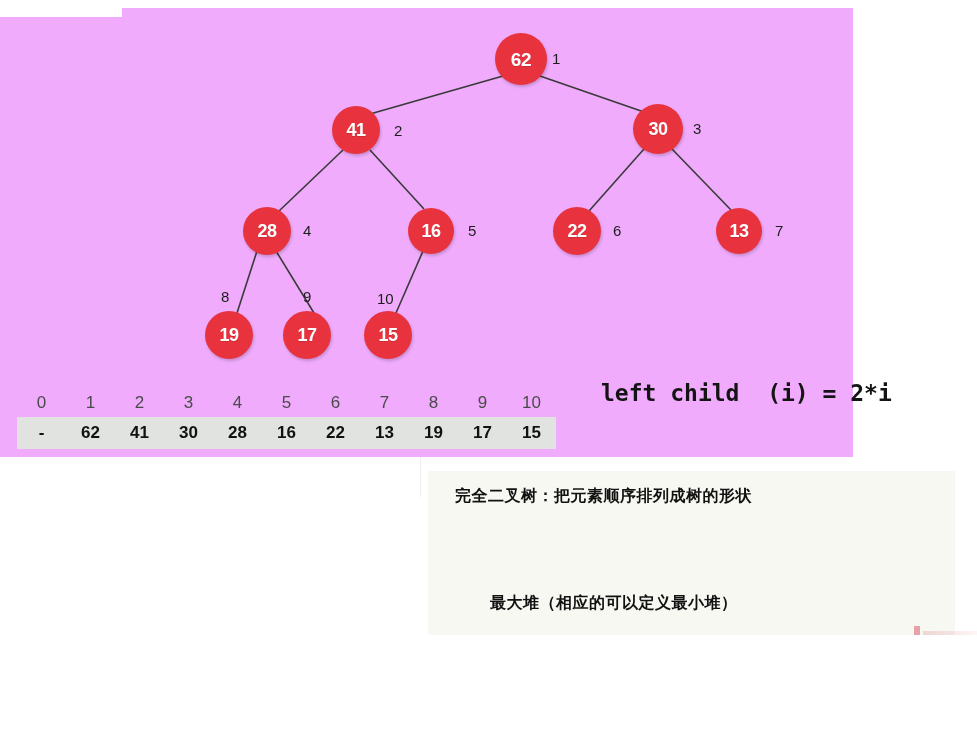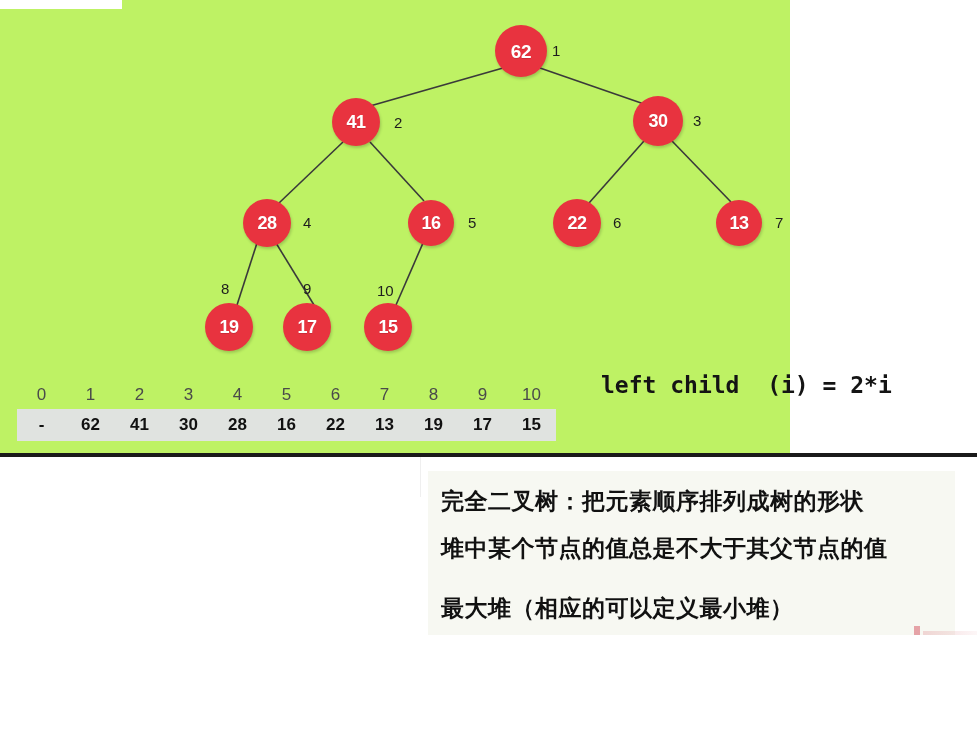--- a/index.html
+++ b/index.html
@@ -11,24 +11,24 @@
     width: 977px;
     height: 748px;
     position: relative;
     overflow: hidden;
     font-family: "Liberation Sans", sans-serif;
   }
 
   
   #slide-region {
     position: absolute;
-    left: 0; top: 0;
-    width: 790px;
+    left: 0; top: 8px;
+    width: 853px;
     height: 455px;
-    background: #bef264;
+    background: #f0abfc;
   }
   #top-white-notch {
     position: absolute;
     left: 0; top: 0;
     width: 122px;
     height: 9px;
     background: #ffffff;
   }
   #slide-bottom-rule {
     position: absolute;
@@ -137,31 +137,31 @@
   #note-box {
     position: absolute;
     left: 428px;
     top: 14px;
     width: 527px;
     height: 164px;
     background: #f7f8f2;
   }
   .note-line {
     position: absolute;
-    left: 13px;
+    left: 27px;
     color: #111111;
     font-family: "DejaVu Sans", sans-serif;
     font-weight: bold;
-    font-size: 23px;
+    font-size: 16px;
     white-space: nowrap;
     letter-spacing: 0.5px;
   }
   #note-line-1 { top: 15px; }
   #note-line-2 { top: 62px; }
-  #note-line-3 { top: 122px; }
+  #note-line-3 { top: 122px; margin-left: 35px; }
   #note-red-mark {
     position: absolute;
     left: 486px;
     top: 155px;
     width: 6px;
     height: 9px;
     background: #e2949a;
     opacity: 0.85;
   }
   #note-faint-smudge {
@@ -276,18 +276,17 @@
     <div class="formula-line" id="formula-right">right child (i) = 2*i + 1</div>
   </div>
 
   <div id="slide-bottom-rule"></div>
 </div>
 
 <div id="note-region">
   <div id="note-divider-left"></div>
   <div id="note-box">
     <div class="note-line" id="note-line-1">完全二叉树：把元素顺序排列成树的形状</div>
-    <div class="note-line" id="note-line-2">堆中某个节点的值总是不大于其父节点的值</div>
     <div class="note-line" id="note-line-3">最大堆（相应的可以定义最小堆）</div>
     <div id="note-red-mark"></div>
     <div id="note-faint-smudge"></div>
   </div>
 </div>
 
 </body></html>

